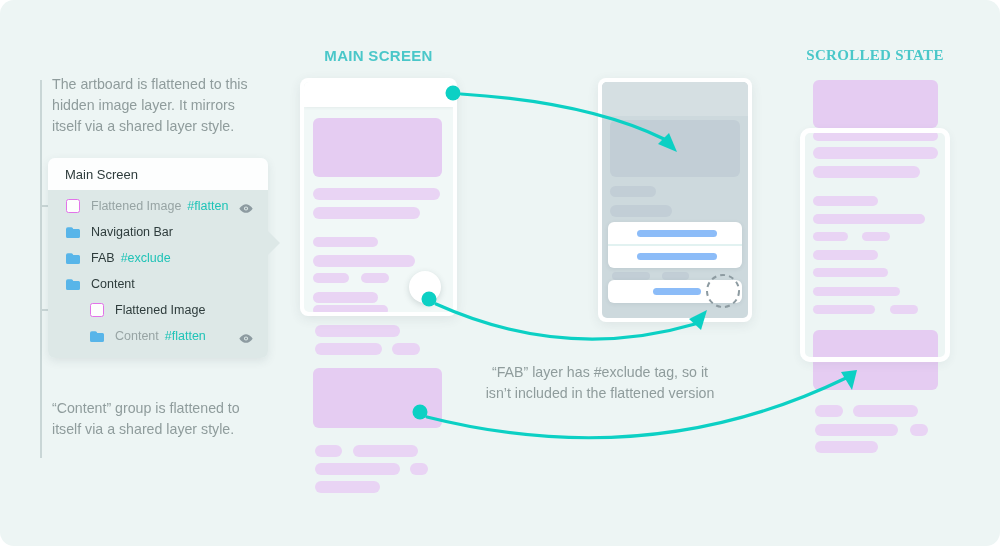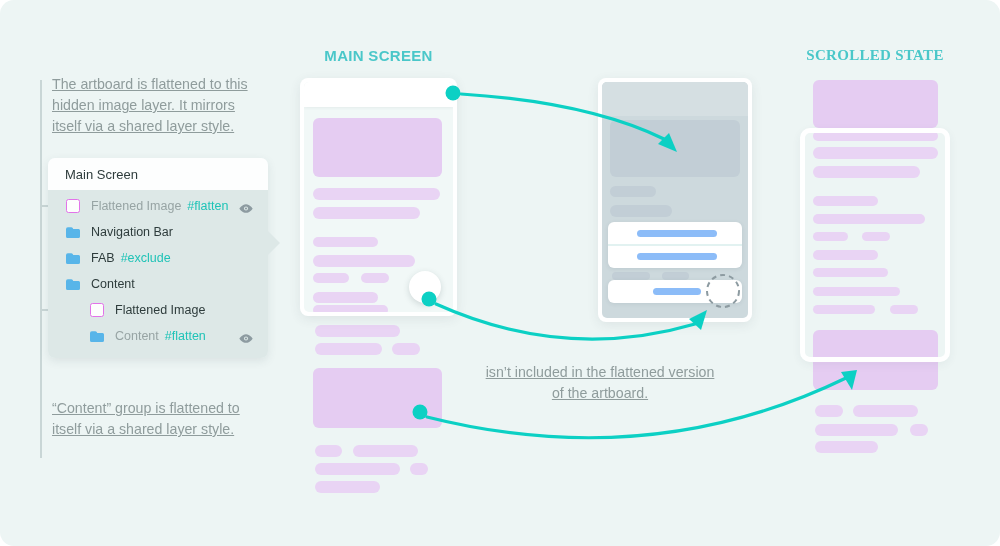--- a/index.html
+++ b/index.html
@@ -1,21 +1,21 @@
 <!DOCTYPE html>
 <html style="--page-bg: #edf5f4; --accent: #0cd0c4; --title-teal: #4ac7c9; --tag-teal: #1fc3b7; --lavender: #e9d4f4; --lavender-deep: #e5ccf2; --panel-bg: #dde8e7; --panel-header-bg: #fdfefe; --folder-blue: #58b5e9; --pink: #e273e9; --overlay-bg: #cdd9dd; --overlay-nav: #d5dfe2; --overlay-el: #c2ced6; --blue-bar: #8cbcf8; --card-divider: #e2f2f1; --text-gray: #8f9c9c; --text-dark: #2e3c3c; --muted-label: #97a4a4; --line-gray: #c9d6d6; --eye-gray: #8d9ba1; --screen-bg: #f1f8f7;"><head>
 <meta charset="utf-8">
 <style>
   html,body{margin:0;padding:0;background:#ffffff;font-family:"Liberation Sans",sans-serif;}
   #canvas{position:relative;width:1000px;height:546px;background:var(--page-bg);border-radius:14px;overflow:hidden;}
 
   
   .vline{position:absolute;background:var(--line-gray);}
   
-  .note{position:absolute;width:250px;color:var(--text-gray);font-size:14.2px;line-height:21px;text-decoration:underline;}
+  .note{position:absolute;width:250px;color:var(--text-gray);font-size:14.2px;line-height:21px;}
   .note.center{text-align:center;}
 
   
   #layers-panel{position:absolute;left:48px;top:158px;width:220px;border-radius:7px;
     box-shadow:0 3px 10px rgba(50,70,80,0.10);z-index:2;}
   #panel-header{background:var(--panel-header-bg);border-radius:7px 7px 0 0;height:32px;display:flex;align-items:center;
     padding-left:17px;font-size:13px;color:var(--text-dark);}
   #layer-rows{background:var(--panel-bg);border-radius:0 0 7px 7px;padding:3px 0 9px 0;position:relative;}
   .lrow{height:26px;display:flex;align-items:center;padding-left:17px;position:relative;}
   .lrow.indent{padding-left:41px;}
@@ -209,22 +209,22 @@
       </div>
       <div class="as-card" style="top:198px;width:134px;height:23px;">
         <div class="blue-bar" style="left:45px;top:8px;width:48px;"></div>
       </div>
     </div>
   </div>
 
   <div id="sc-frame"></div>
 
   <div class="note center" style="left:448px;top:362px;width:304px;">
+    <div>“FAB” layer has #exclude tag, so it</div>
     <div>isn’t included in the flattened version</div>
-    <div>of the artboard.</div>
   </div>
 
   <svg id="flow-svg" width="1000" height="546">
     <g fill="none" stroke="var(--accent)" stroke-width="3.2" stroke-linecap="round">
       <path d="M461,94 Q588,102 664,139"></path>
       <path d="M436,304 Q565,362 695,324"></path>
       <path d="M427,417 Q650,473 846,378"></path>
     </g>
     <g fill="var(--accent)" stroke="none">
       <polygon points="677,152 658,144 669,133"></polygon>

